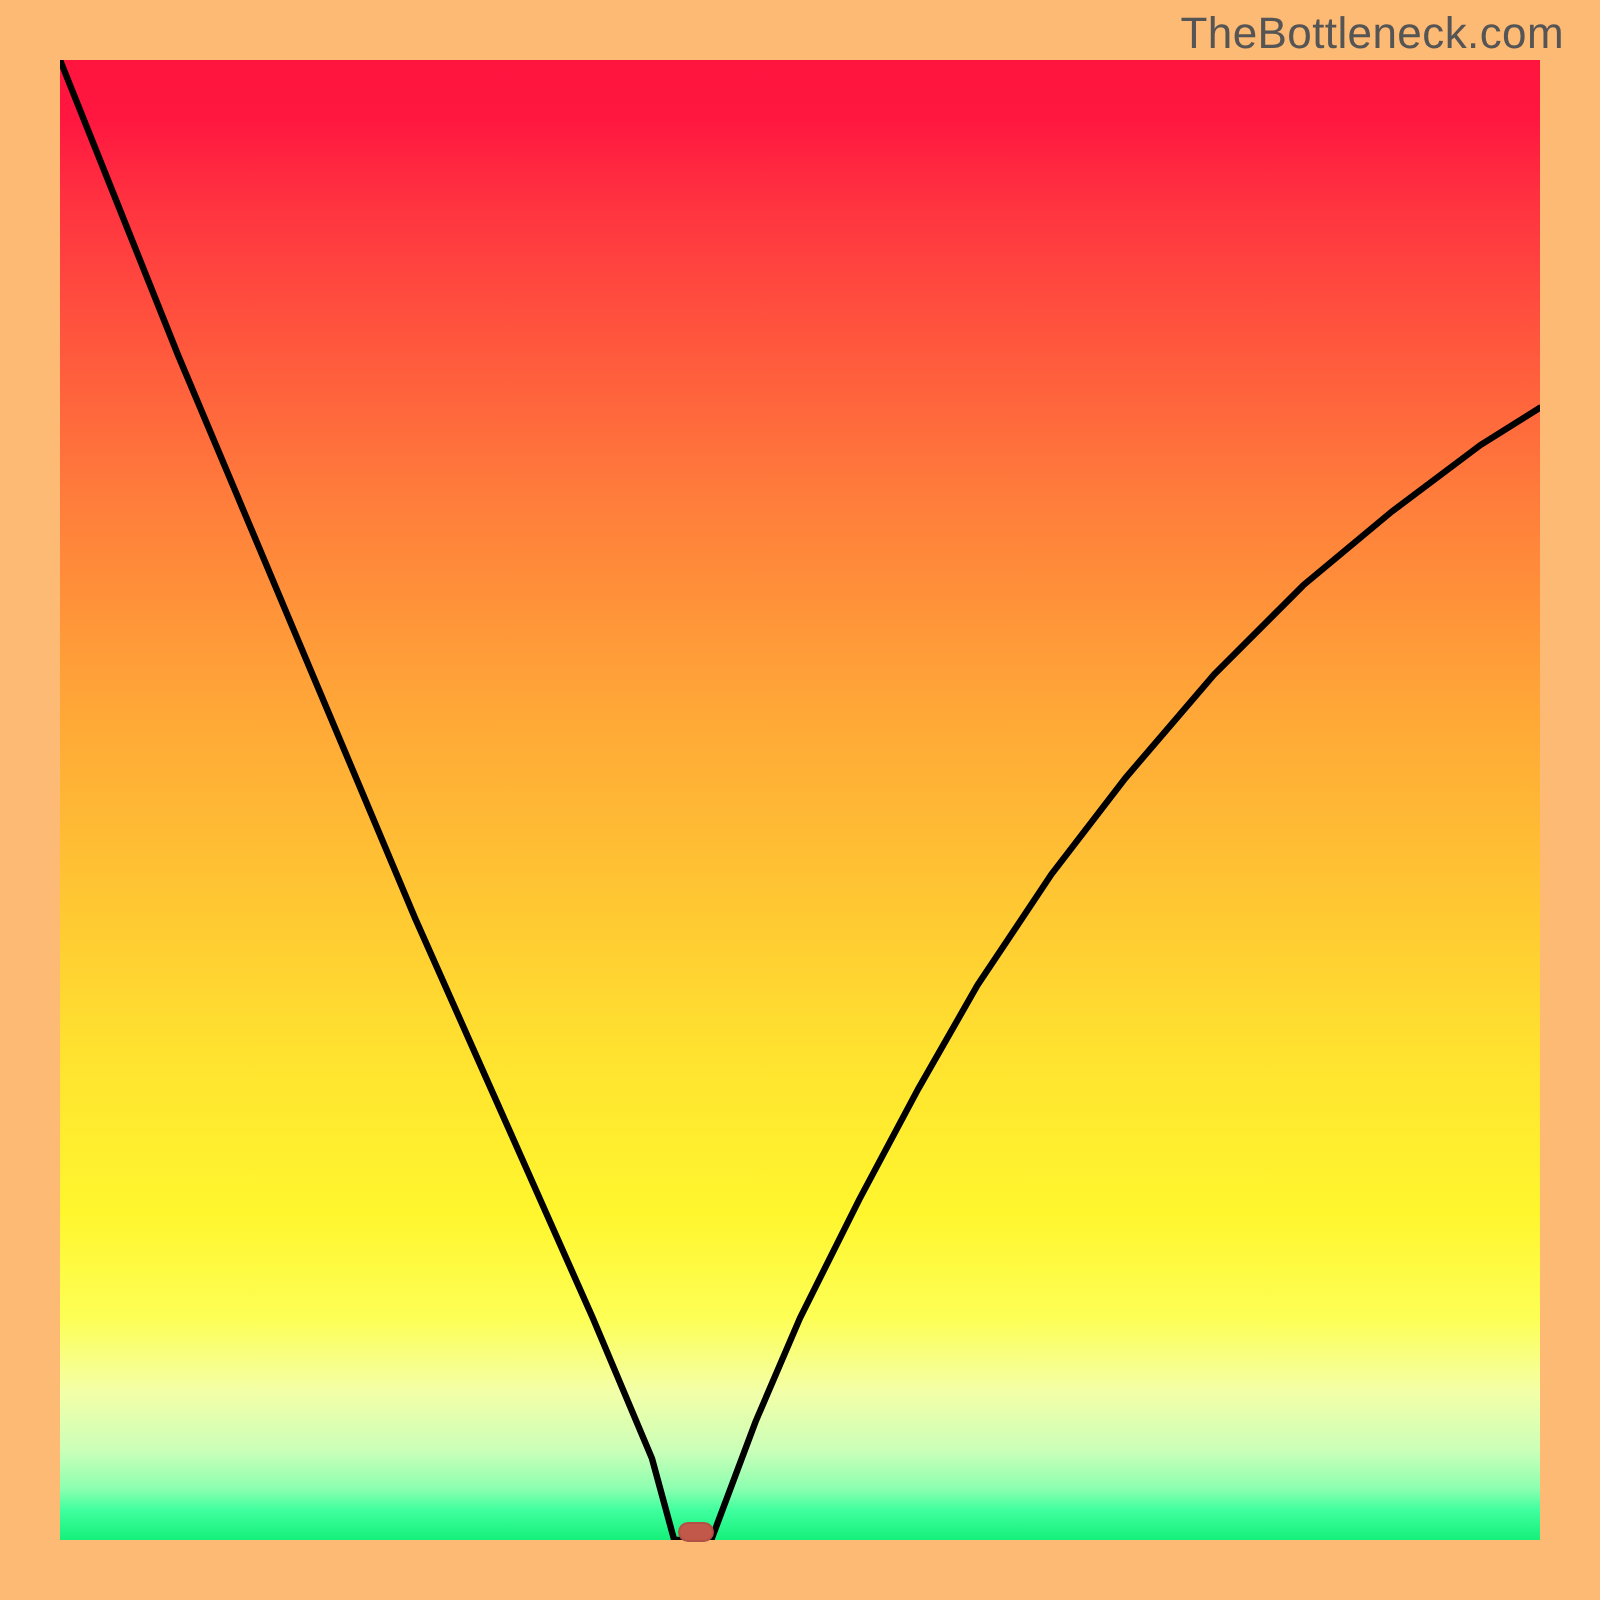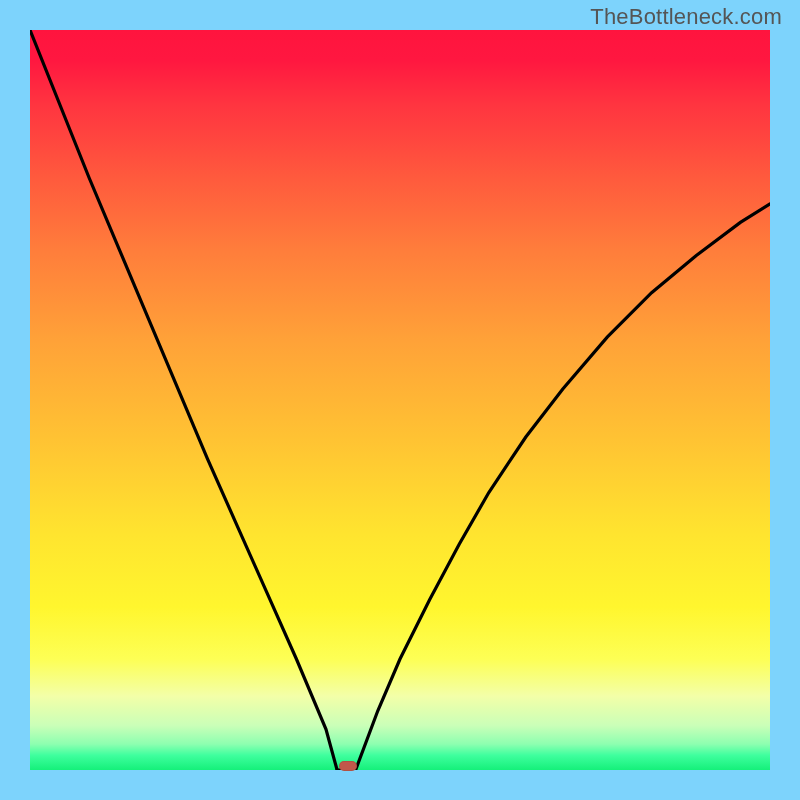--- a/index.html
+++ b/index.html
@@ -8,21 +8,21 @@
     width: 800px;
     height: 800px;
     overflow: hidden;
     background: #fff;
     font-family: Arial, Helvetica, sans-serif;
   }
   .frame {
     position: relative;
     width: 800px;
     height: 800px;
-    background: #7dd3fc;
+    background: #fdba74;
   }
   .watermark {
     position: absolute;
     top: 4px;
     right: 18px;
     font-size: 22px;
     font-weight: 500;
     color: #555;
     letter-spacing: 0.2px;
     z-index: 5;

